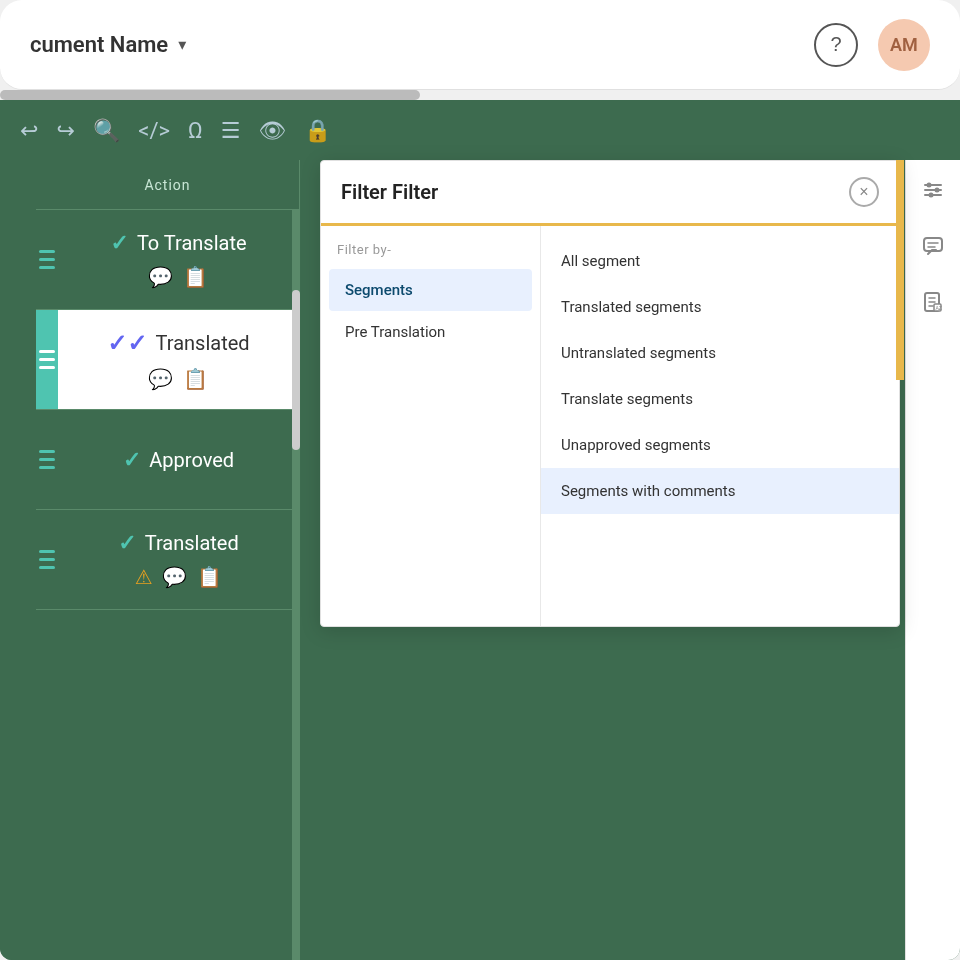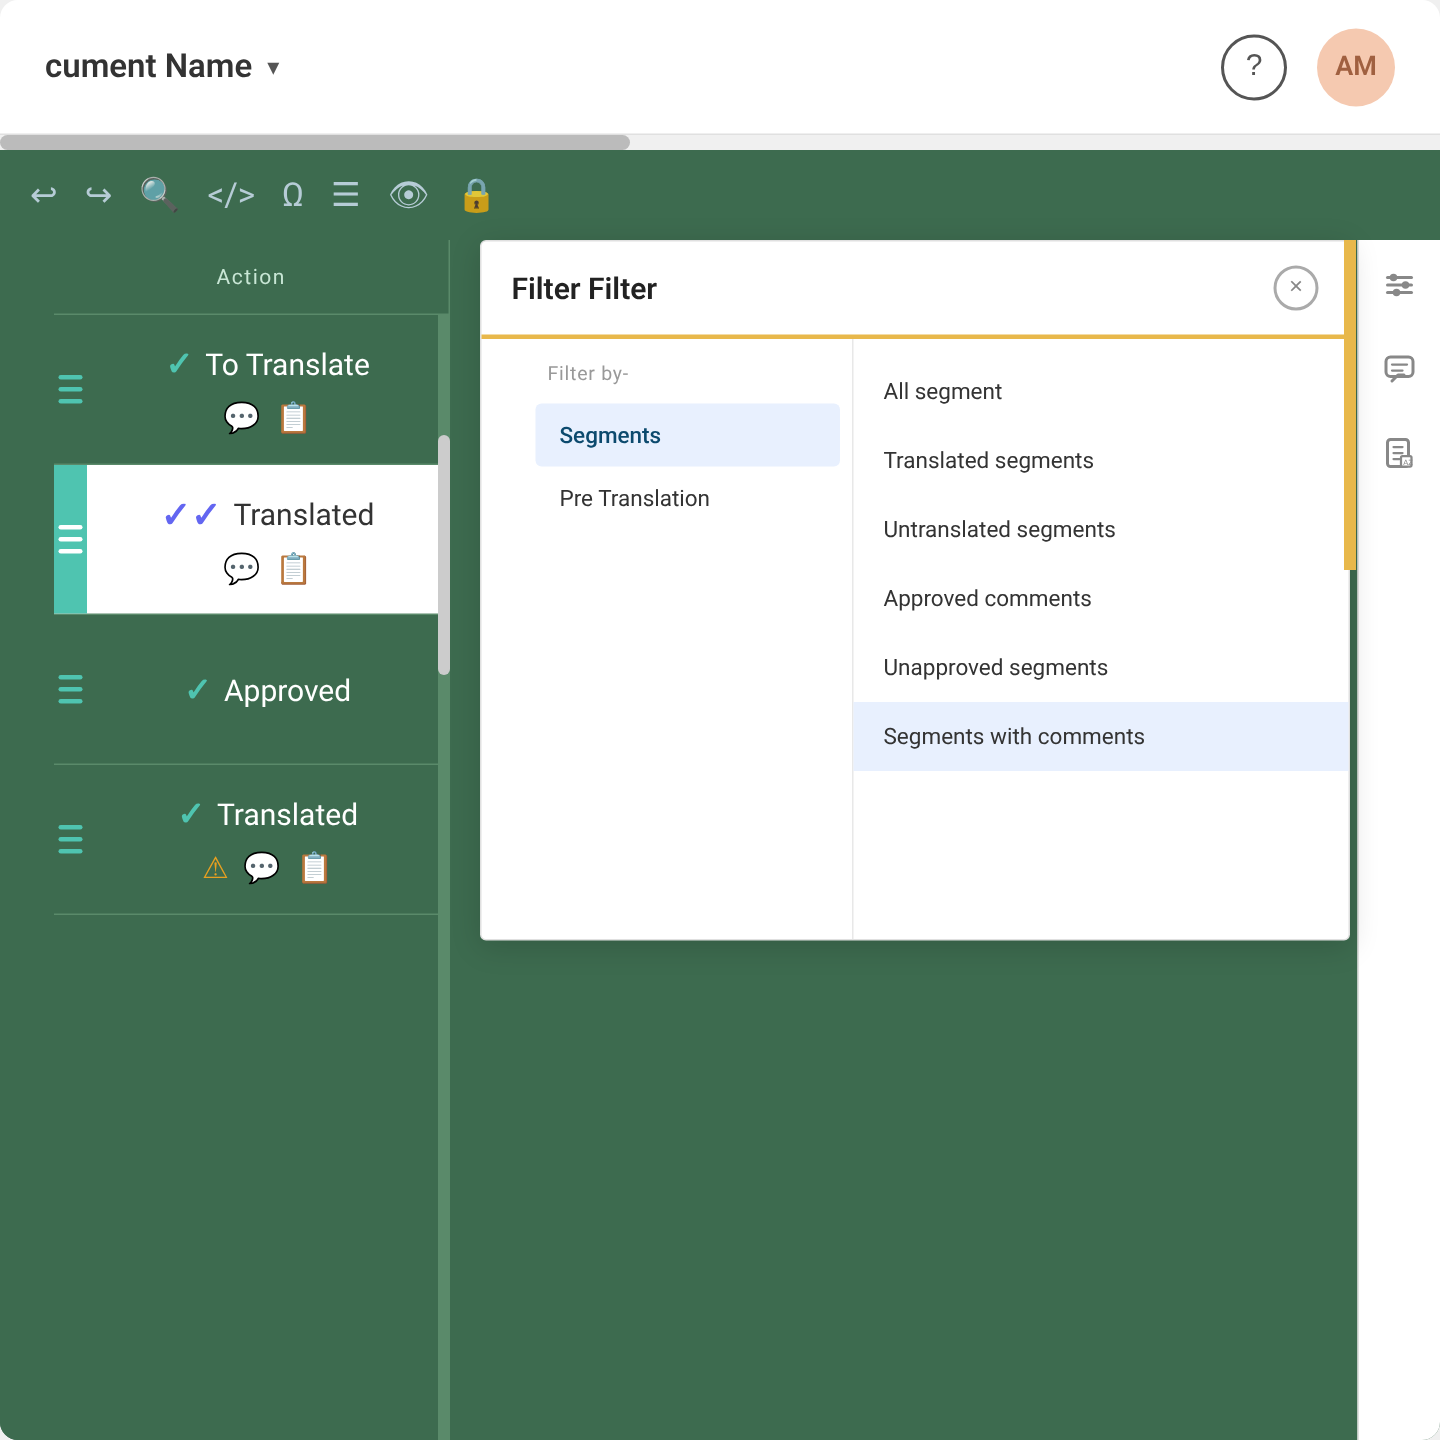--- a/index.html
+++ b/index.html
@@ -14,20 +14,21 @@
 
     
     .header {
       display: flex;
       align-items: center;
       justify-content: space-between;
       background: #fff;
       height: 90px;
       padding: 0 30px;
       border-bottom: 1px solid #e0e0e0;
+      border-radius: 22px;
     }
     .header-left {
       display: flex;
       align-items: center;
       gap: 10px;
     }
     .doc-name {
       font-size: 22px;
       font-weight: 600;
       color: #333;
@@ -246,21 +247,20 @@
       justify-content: center;
       font-size: 16px;
       color: #888;
       cursor: pointer;
       background: transparent;
     }
 
     .filter-editor-body {
       display: flex;
       min-height: 400px;
-      margin-left: 28px;
     }
     .filter-left {
       width: 220px;
       border-right: 1px solid #e8e8e8;
       padding: 16px 0;
     }
     .filter-by-label {
       font-size: 13px;
       color: #999;
       padding: 0 16px 12px 16px;
@@ -456,21 +456,21 @@
         <div class="filter-option">
           <span>All segment</span>
         </div>
         <div class="filter-option">
           <span>Translated segments</span>
         </div>
         <div class="filter-option">
           <span>Untranslated segments</span>
         </div>
         <div class="filter-option">
-          <span>Approved comments</span>
+          <span>Translate segments</span>
         </div>
         <div class="filter-option">
           <span>Unapproved segments</span>
         </div>
         <div class="filter-option selected">
           <span>Segments with comments</span>
         </div>
       </div>
     </div>
   </div>

